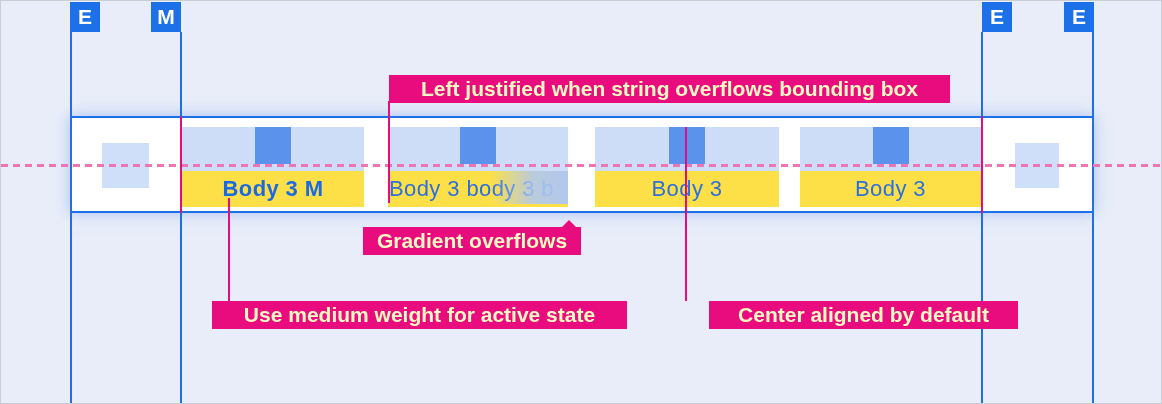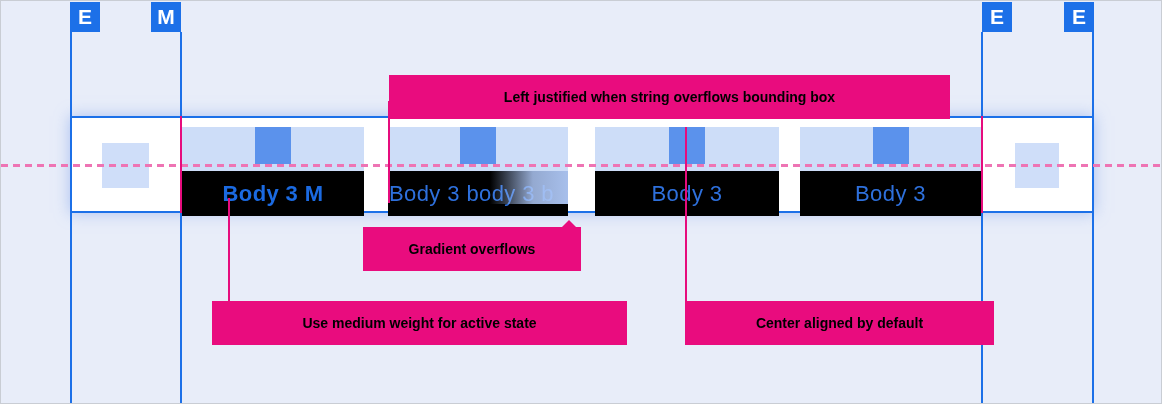--- a/index.html
+++ b/index.html
@@ -68,21 +68,21 @@
   .tab-3{left:594px;width:184px;}
   .tab-4{left:799px;width:181px;}
   .tab-top{
     position:relative;height:44px;background:#cdddf8;
   }
   .tab-icon{
     position:absolute;left:50%;margin-left:-18px;top:0;
     width:36px;height:37px;background:#5b92ec;
   }
   .tab-bottom{
-    position:relative;height:45px;background:#000000;
+    position:relative;height:36px;background:#fde047;
     display:flex;align-items:center;justify-content:center;
     font-size:22px;letter-spacing:0.4px;color:#2e70dc;
     white-space:nowrap;overflow:hidden;
   }
   .tab-1 .tab-bottom{font-weight:700;color:#1b6ae1;}
   .tab-2 .tab-bottom{justify-content:flex-start;padding-left:1px;}
   .fade-overlay{
     position:absolute;right:0;top:0;width:78px;height:33px;
     background:linear-gradient(90deg, rgba(174,199,245,0) 0%, rgba(174,199,245,0.85) 55%, rgba(174,199,245,0.96) 100%);
   }
@@ -97,29 +97,29 @@
   
   .leader{
     position:absolute;width:2px;background:#e60c7d;z-index:5;
   }
   .leader-left-justified{left:387px;top:100px;height:102px;}
   .leader-medium-weight{left:227px;top:197px;height:103px;}
   .leader-center-aligned{left:684px;top:126px;height:174px;}
 
   
   .callout{
-    position:absolute;height:44px;background:#e90c7e;color:#000000;
+    position:absolute;height:28px;background:#e90c7e;color:#fef9c3;
     display:flex;align-items:center;justify-content:center;
-    font-size:14px;font-weight:700;white-space:nowrap;
+    font-size:21px;font-weight:700;white-space:nowrap;
     z-index:6;
   }
   .callout-left-justified{left:388px;top:74px;width:561px;}
   .callout-gradient-truncate{left:362px;top:226px;width:218px;}
   .callout-medium-weight{left:211px;top:300px;width:415px;}
-  .callout-center-aligned{left:684px;top:300px;width:309px;}
+  .callout-center-aligned{left:708px;top:300px;width:309px;}
   .pointer-up{
     position:absolute;left:561px;top:219px;width:0;height:0;
     border-left:7px solid transparent;border-right:7px solid transparent;
     border-bottom:7px solid #e90c7e;z-index:6;
   }
 </style>
 </head>
 <body>
 
 <div class="badge badge-e-left">E</div>

